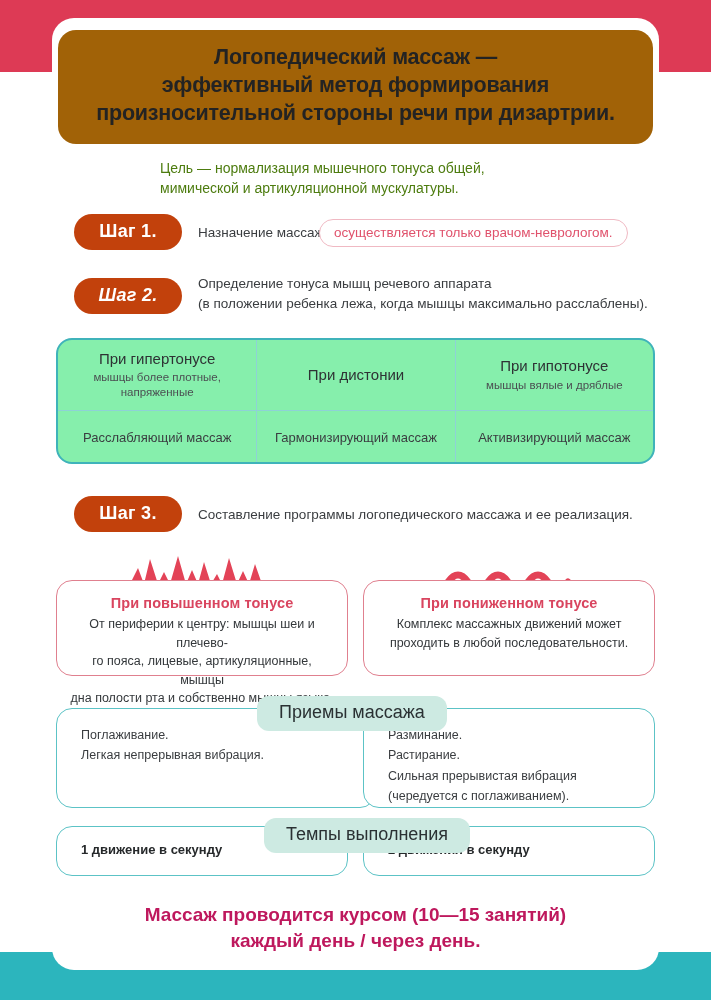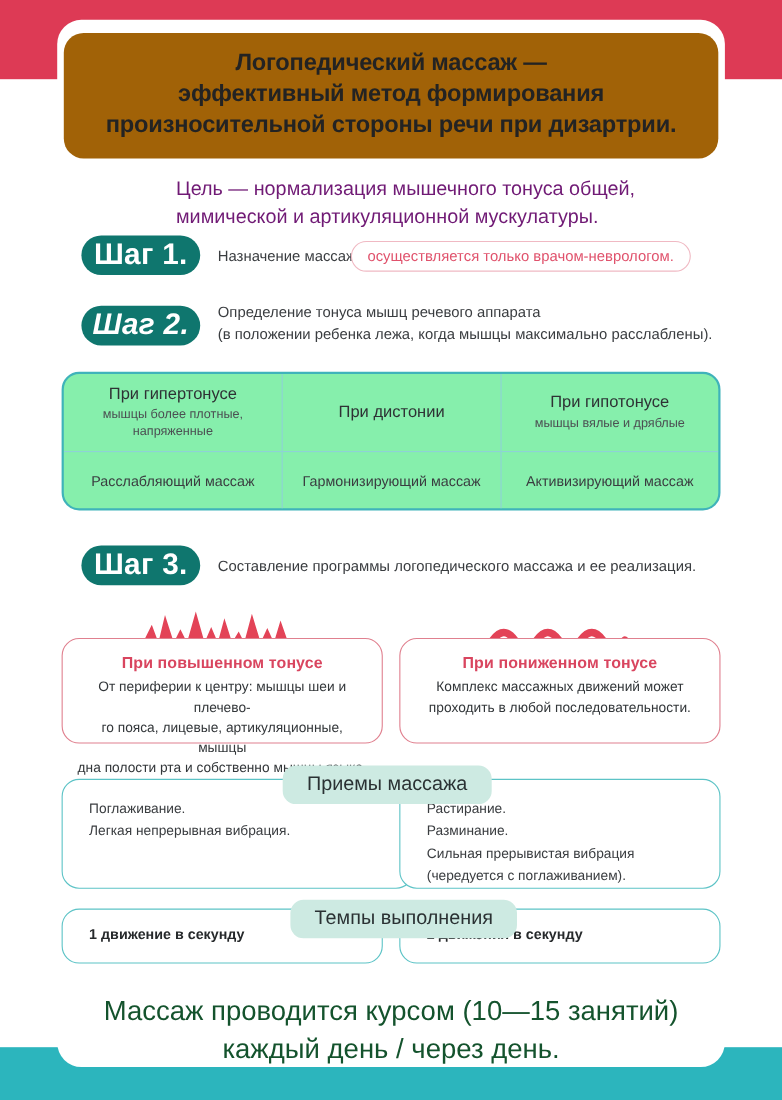--- a/index.html
+++ b/index.html
@@ -46,32 +46,32 @@
   .title-card .line{
     display:block;
     font-size:21.5px;font-weight:bold;color:#232323;
     line-height:1.30;letter-spacing:-0.2px;
     white-space:nowrap;
   }
 
   
   .purpose{
     position:absolute;left:108px;top:140px;width:470px;
-    font-size:18px;color:#701a75;line-height:1.45;
+    font-size:14px;color:#4d7c0f;line-height:1.45;
   }
   .purpose .ln{display:block;}
 
   
   .step-badge{
     position:absolute;
     width:108px;height:36px;
-    background:#0f766e;
+    background:#c2410c;
     border-radius:18px;
     color:#ffffff;
-    font-size:27px;font-weight:bold;
+    font-size:18px;font-weight:bold;
     display:flex;align-items:center;justify-content:center;
     letter-spacing:0.3px;
     box-sizing:border-box;
     padding-bottom:2px;
   }
   .step-text{
     position:absolute;
     font-size:13.5px;color:#3a3d40;line-height:1.5;
   }
   .step-text .ln{display:block;}
@@ -160,21 +160,21 @@
   .panel-text .ln{display:block;}
   .tempo-text{
     font-size:13px;font-weight:bold;color:#26292b;
     padding:15px 4px 10px 24px;
   }
 
   
   .footer{
     position:absolute;left:0;top:884px;width:607px;
     text-align:center;
-    color:#14532d;font-size:25px;font-weight:normal;
+    color:#be185d;font-size:19px;font-weight:bold;
     line-height:1.38;
   }
   .footer .ln{display:block;}
 </style>
 </head>
 <body>
 
 <div class="page">
 
   <div class="band-top"></div>
@@ -272,22 +272,22 @@
     <div class="pill-label" style="left:205px;top:666px;">Приемы массажа</div>
 
     <div class="panel" style="left:4px;top:690px;width:320px;height:100px;">
       <div class="panel-text">
         <span class="ln">Поглаживание.</span>
         <span class="ln">Легкая непрерывная вибрация.</span>
       </div>
     </div>
     <div class="panel" style="left:311px;top:690px;width:292px;height:100px;">
       <div class="panel-text">
+        <span class="ln">Разминание.</span>
         <span class="ln">Растирание.</span>
-        <span class="ln">Разминание.</span>
         <span class="ln">Сильная прерывистая вибрация</span>
         <span class="ln">(чередуется с поглаживанием).</span>
       </div>
     </div>
 
     <div class="pill-label" style="left:212px;top:788px;">Темпы выполнения</div>
 
     <div class="panel" style="left:4px;top:808px;width:292px;height:50px;">
       <div class="tempo-text">1 движение в секунду</div>
     </div>

